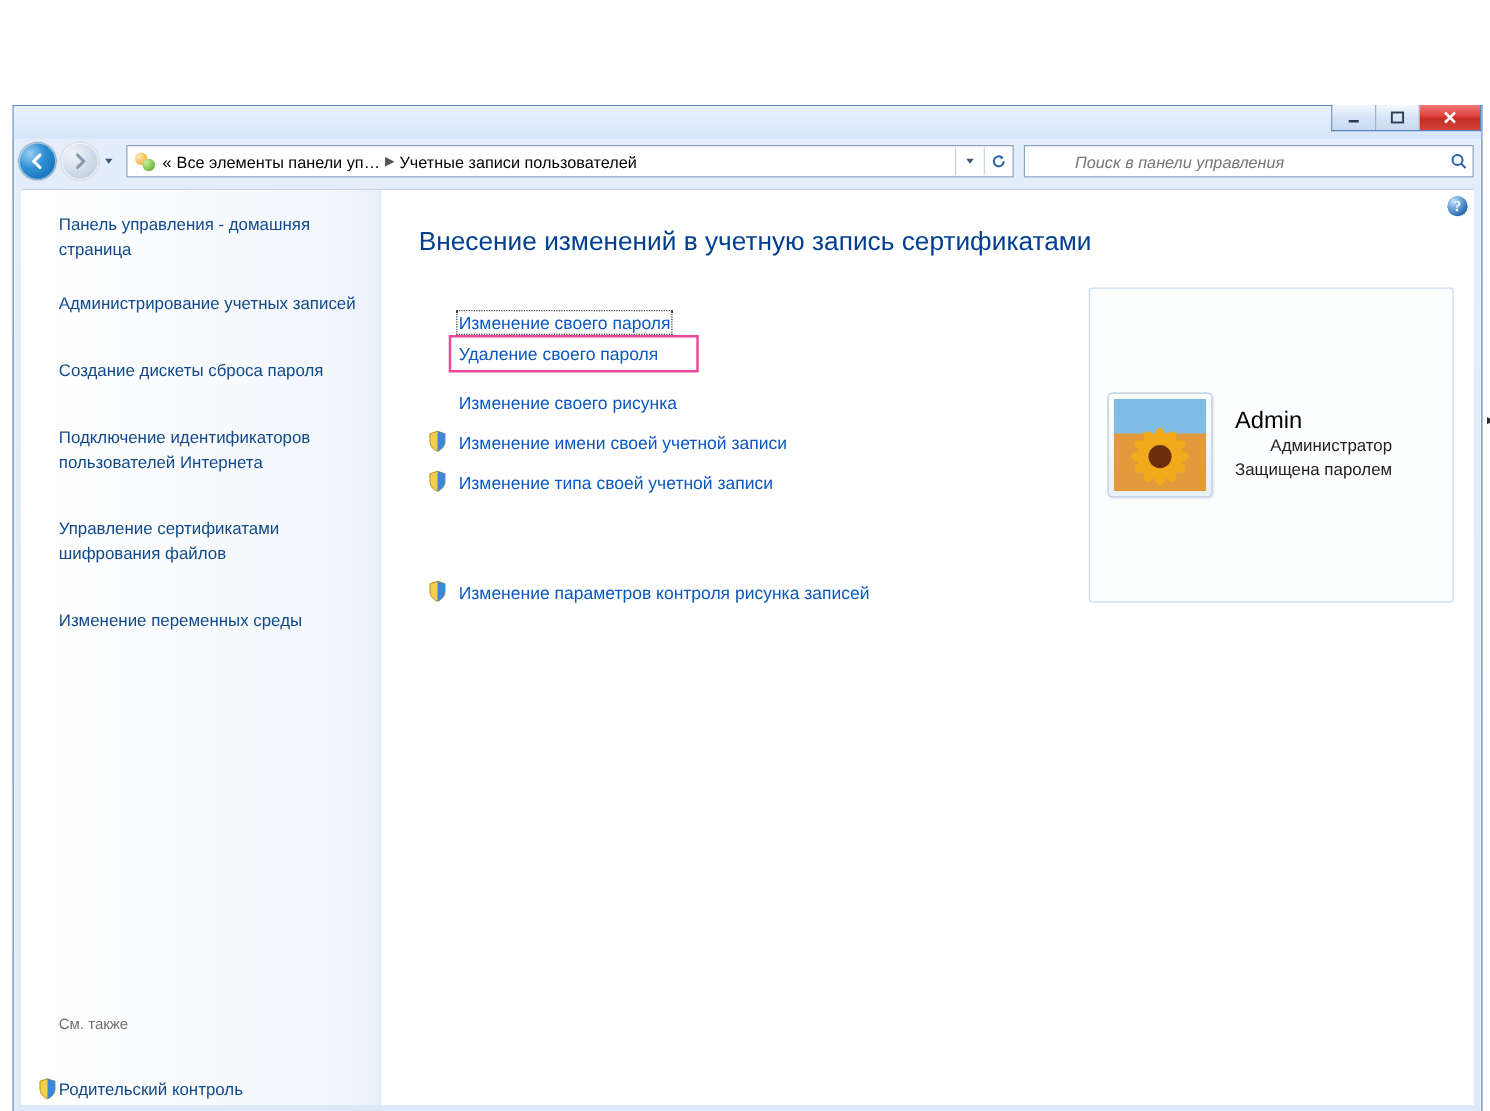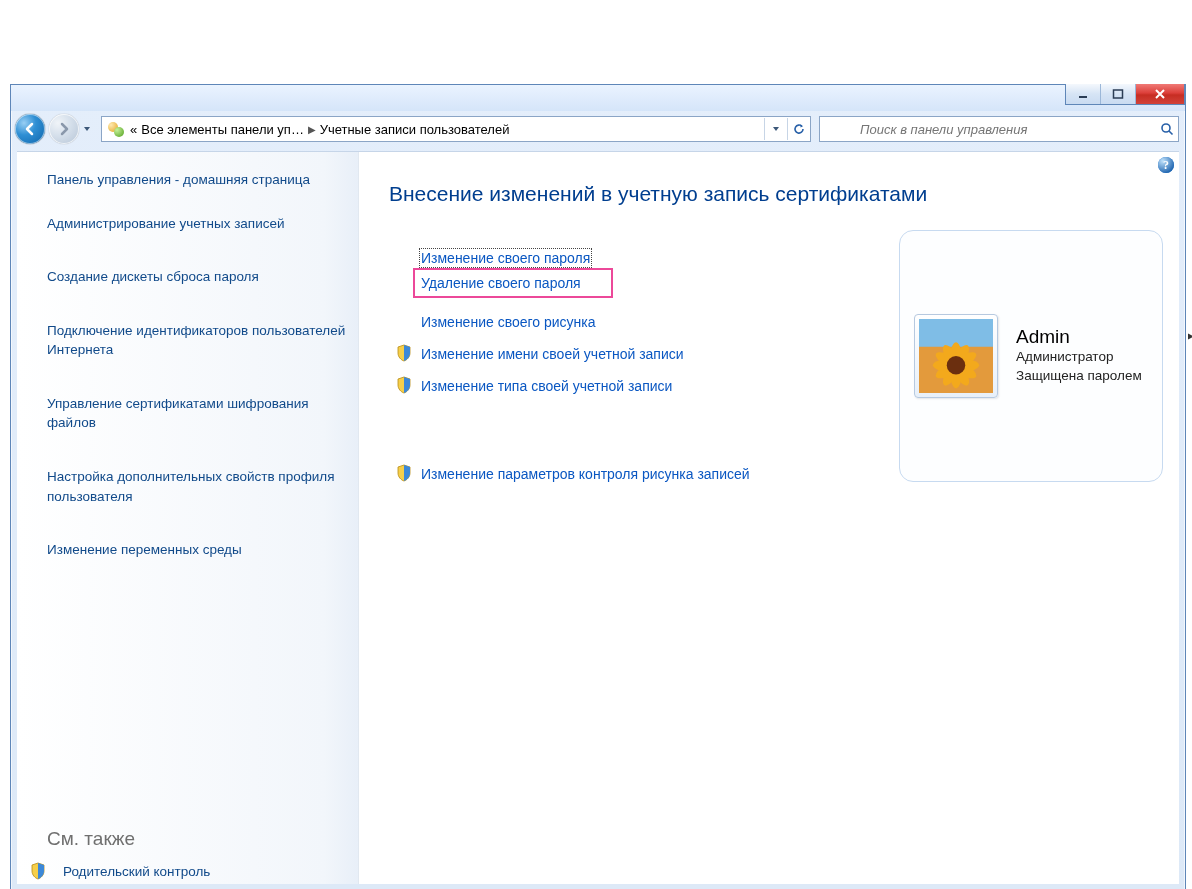--- a/index.html
+++ b/index.html
@@ -128,21 +128,21 @@
   
   .content {
     position: absolute;
     left: 6px; right: 6px; top: 66px; bottom: 6px;
     background: #fff;
     border-top: 1px solid #c6d5e8;
     display:flex;
   }
 
   .sidebar {
-    width: 342px;
+    width: 288px;
     background: linear-gradient(to right, #ffffff 0%, #f2f6fb 90%, #e8eff8 100%);
     border-right: 1px solid #e1e8f0;
     padding: 18px 12px 0 30px;
     box-sizing: border-box;
     position: relative;
     display:flex;
     flex-direction:column;
     font-size: 13.5px;
   }
   .sidebar a.home {
@@ -158,28 +158,29 @@
   .sidebar .tasks a {
     color: #114a8a;
     text-decoration: none;
     line-height: 1.45;
   }
 
   .sidebar .seealso {
     margin-top: auto;
     color: #6f6f6f;
     padding-bottom: 12px;
-    font-size: 19px;
+    font-size: 12px;
   }
   .sidebar .parental {
-    display:flex; align-items:center; gap: 16px;
+    display:flex; align-items:center; gap: 0;
     color: #114a8a;
     margin-left: -18px;
     padding-bottom: 4px;
     font-size: 13.5px;
+    margin-top: 24px;
   }
 
   .main {
     flex: 1 1 auto;
     position: relative;
     padding: 30px 16px 0 30px;
     box-sizing: border-box;
   }
   .main h1 {
     margin: 0 0 28px 0;
@@ -225,22 +226,22 @@
     display:inline-block;
     border: 2px solid #ec4899;
     padding: 5px 30px 5px 6px;
     margin-left: -8px;
   }
 
   .actions-gap { height: 56px; }
 
   .userbox {
     border: 1px solid #c7daf0;
-    border-radius: 14px;
-    width: 264px;
+    border-radius: 3px;
+    width: 292px;
     padding: 12px 14px;
     display:flex;
     gap: 18px;
     align-items:center;
     box-sizing: border-box;
     background: #fdfeff;
     margin-top: -4px;
   }
   .avatar-frame {
     width: 74px; height: 74px;
@@ -254,20 +255,21 @@
     width: 100%; height: 100%;
   }
   .userinfo-name {
     font-size: 19px;
     color: #000;
   }
   .userinfo-line {
     font-size: 13.5px;
     color: #222;
     line-height: 1.4;
+    text-align: right;
   }
 
   .rightedge-arrow {
     position: absolute;
     right: -12px;
     top: 246px;
     transform: rotate(90deg);
     font-size: 10px;
     color: #333;
   }
@@ -352,21 +354,20 @@
 
   <div class="content">
 
     <div class="sidebar">
       <a href="#" class="home">Панель управления - домашняя страница</a>
       <div class="tasks">
         <a href="#">Администрирование учетных записей</a>
         <a href="#">Создание дискеты сброса пароля</a>
         <a href="#">Подключение идентификаторов пользователей Интернета</a>
         <a href="#">Управление сертификатами шифрования файлов</a>
-        <a href="#">Настройка дополнительных свойств профиля пользователя</a>
         <a href="#">Изменение переменных среды</a>
       </div>
 
       <div class="seealso">См. также</div>
       <div class="parental">
         <span class="shield">
           <svg width="16" height="18" viewBox="0 0 16 18">
             <path d="M8 1 L14 3 V9 C14 13 11 16 8 17 C5 16 2 13 2 9 V3 Z" fill="#f6cf4a" stroke="#b68b15" stroke-width="0.8"></path>
             <path d="M8 1 L14 3 V9 C14 13 11 16 8 17 Z" fill="#3c88d8"></path>
           </svg>

